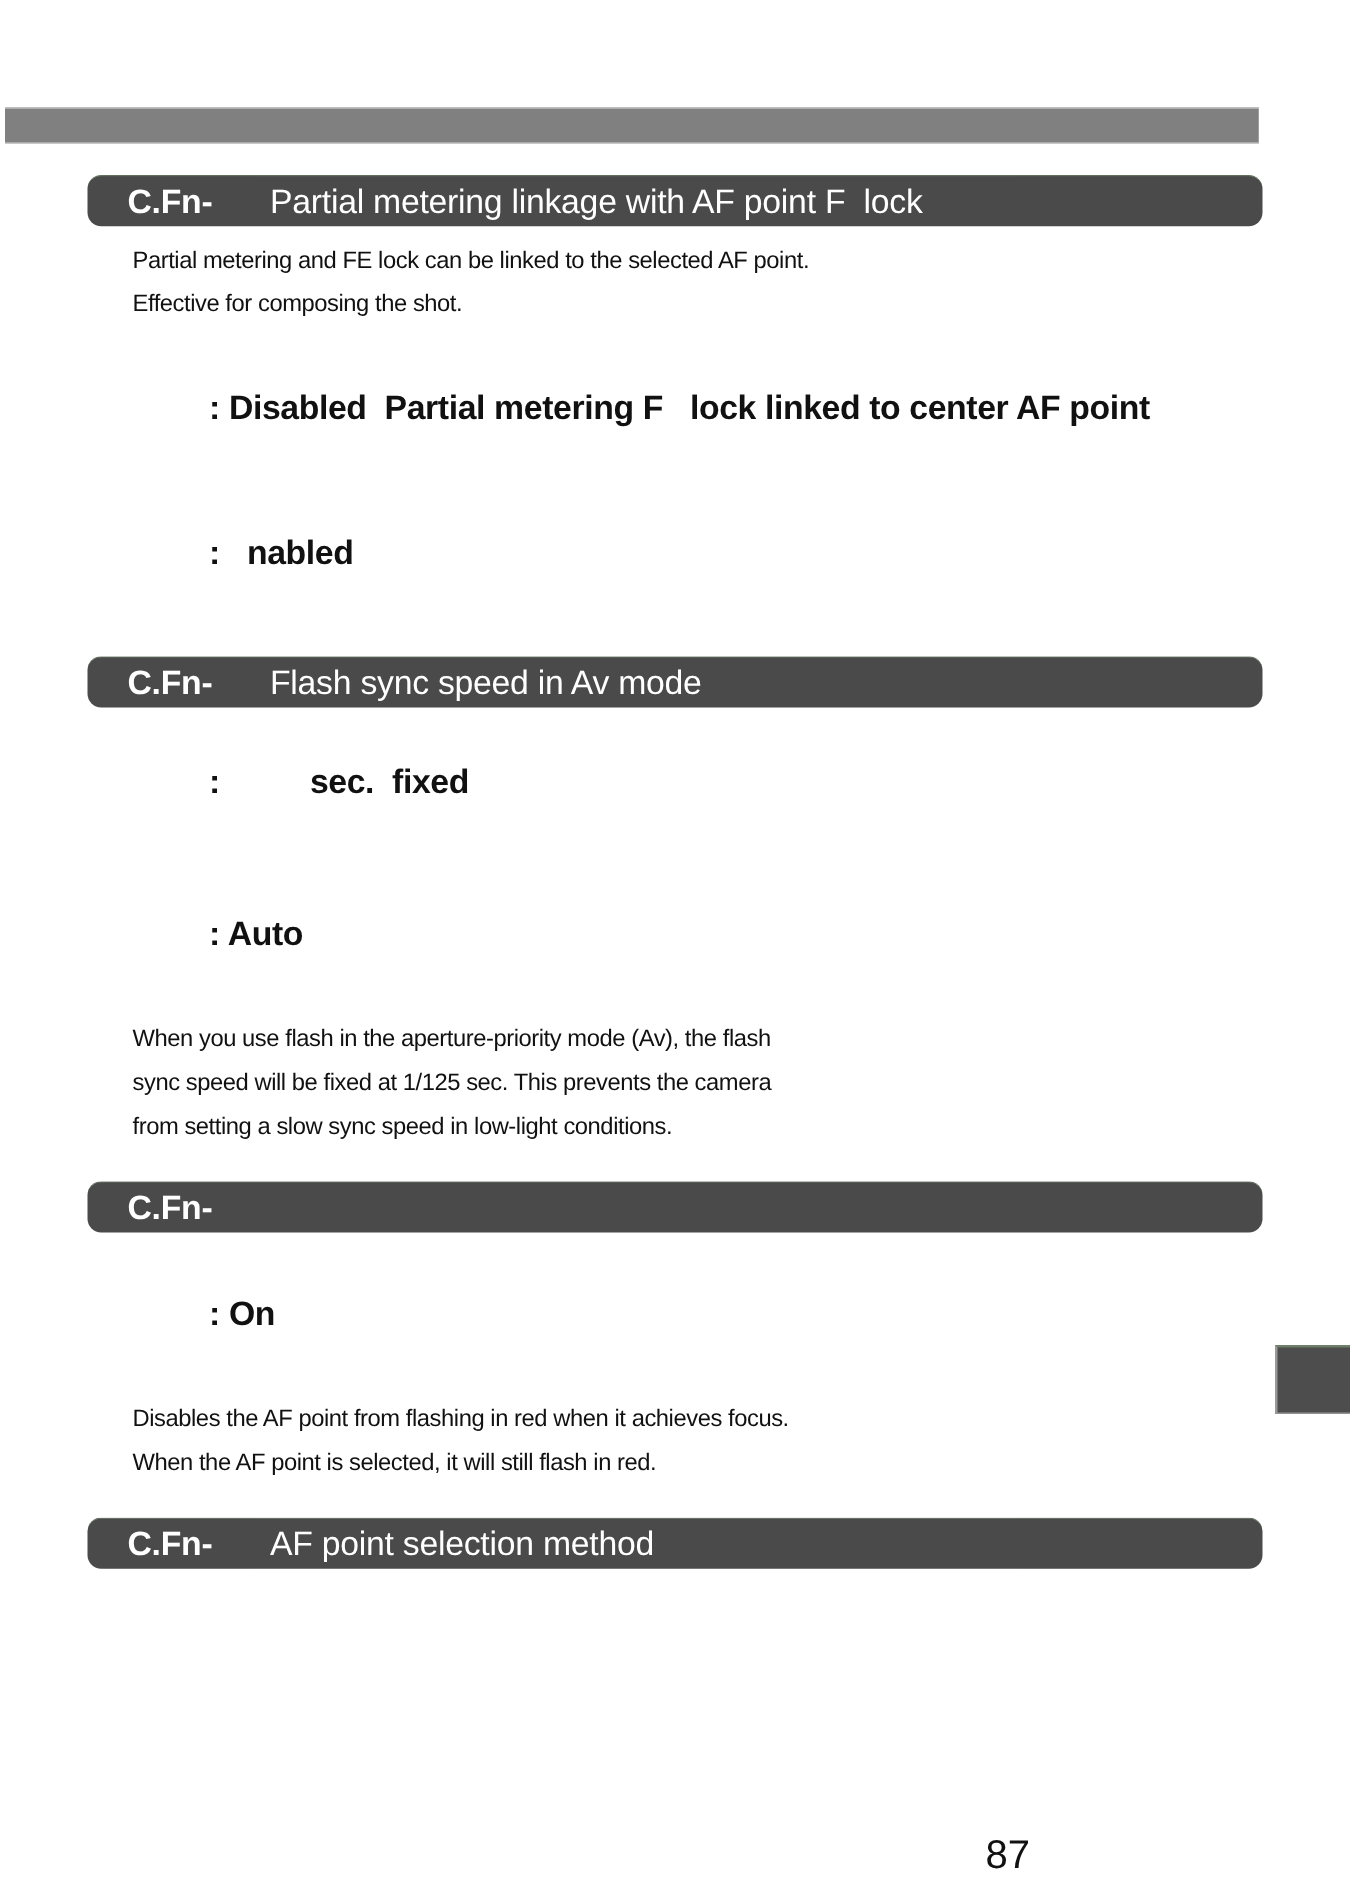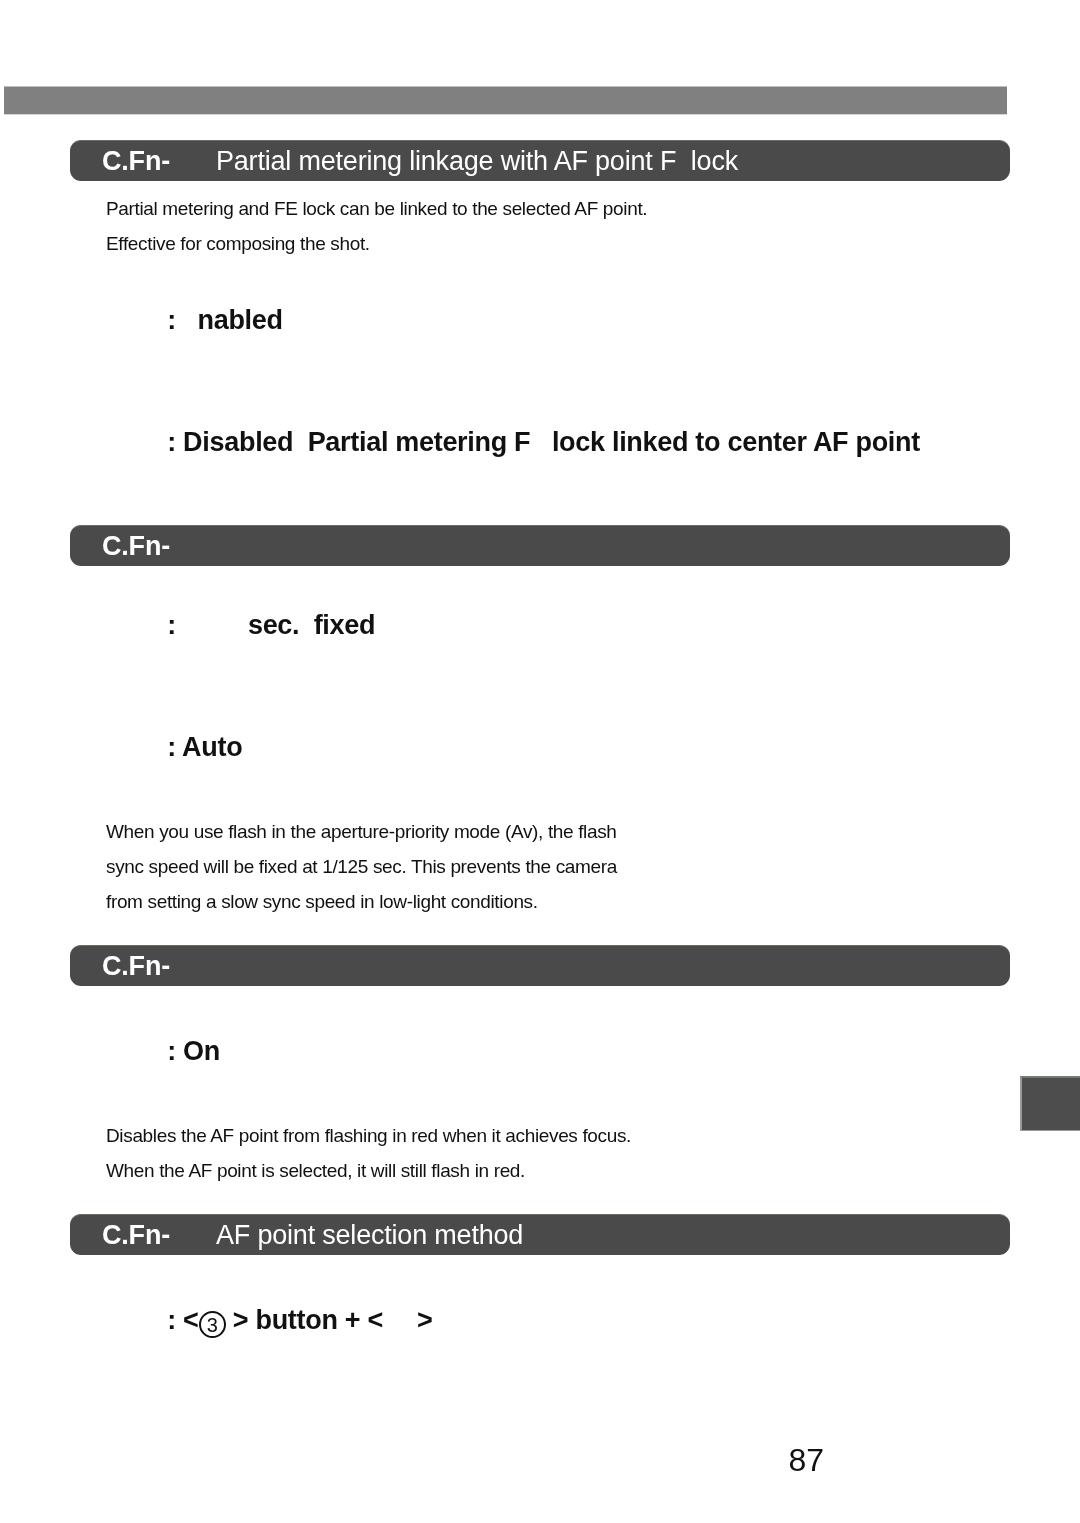--- a/index.html
+++ b/index.html
@@ -132,21 +132,21 @@
     font-size: 20px;
     font-weight: normal;
     vertical-align: -3px;
     box-sizing: border-box;
   }
 
   
   .page-number {
     position: absolute;
     right: 72px;
-    bottom: 44px;
+    bottom: 21px;
     font-size: 32px;
     font-weight: normal;
     color: #111111;
   }
 </style>
 </head>
 <body>
 
 <div class="top-band"></div>
 <div class="edge-tab"></div>
@@ -156,30 +156,31 @@
 
     <div class="heading-bar">
       <span class="heading-label">C.Fn-</span>
       <span class="heading-num"></span>
       <span class="heading-title">Partial metering linkage with AF point F  lock</span>
     </div>
 
     <div class="para">Partial metering and FE lock can be linked to the selected AF point.
 Effective for composing the shot.</div>
 
+    <div class="opt">
+      <span class="opt-num"></span><span>: Disabled  Partial metering F   lock linked to center AF point</span>
+    </div>
     <div class="opt opt-tight">
       <span class="opt-num"></span><span>:   nabled</span>
     </div>
-    <div class="opt">
-      <span class="opt-num"></span><span>: Disabled  Partial metering F   lock linked to center AF point</span>
-    </div>
-
-    <div class="heading-bar">
-      <span class="heading-label">C.Fn-</span>
-      <span class="heading-num"></span>
+
+    <div class="heading-bar">
+      <span class="heading-label">C.Fn-</span>
+      <span class="heading-num"></span>
+      <span class="heading-title">Flash sync speed in Av mode</span>
     </div>
 
     <div class="opt opt-tight">
       <span class="opt-num"></span><span>:          sec.  fixed</span>
     </div>
     <div class="opt">
       <span class="opt-num"></span><span>: Auto</span>
     </div>
 
     <div class="para">When you use flash in the aperture-priority mode (Av), the flash
@@ -197,23 +198,20 @@
 
     <div class="para">Disables the AF point from flashing in red when it achieves focus.
 When the AF point is selected, it will still flash in red.</div>
 
     <div class="heading-bar">
       <span class="heading-label">C.Fn-</span>
       <span class="heading-num"></span>
       <span class="heading-title">AF point selection method</span>
     </div>
 
-    <div class="opt">
-      <span class="opt-num"></span><span>: &lt;</span><span class="circled">3</span><span> &gt; button + &lt;</span><span class="gap-md"></span><span>&gt;</span>
-    </div>
 
     <div class="opt opt-tight">
       <span class="opt-num"></span><span class="gap-md"></span><br>
     </div>
 
   </div>
 
   <div class="page-number">87</div>
 </div>
 

